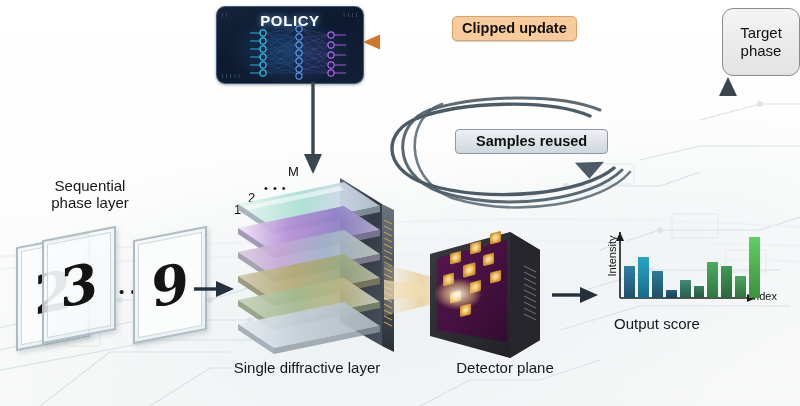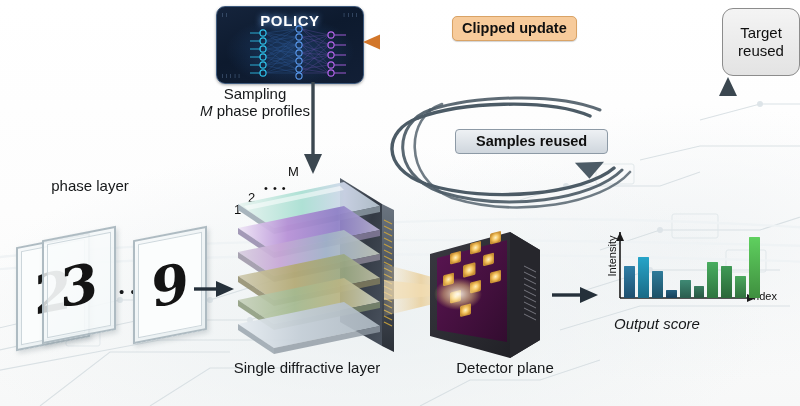--- a/index.html
+++ b/index.html
@@ -68,21 +68,21 @@
     border:1.4px solid #8c8c8c;
     display:flex;align-items:center;justify-content:center;
     font-size:15px;color:#101010;text-align:center;line-height:1.18;margin-left:32px;
   }
   
   #sampling-label{left:186px;top:86px;width:138px;font-size:15px;}
   #sampling-label .ital{font-style:italic;}
   #seq-label{left:14px;top:178px;width:152px;font-size:15px;}
   #sdl-label{left:212px;top:360px;width:190px;font-size:15px;}
   #det-label{left:435px;top:360px;width:140px;font-size:15px;}
-  #out-label{left:614px;top:316px;width:170px;font-size:15px;font-style:italic;}
+  #out-label{left:614px;top:316px;width:170px;font-size:15px;}
   .m-label{position:absolute;font-size:13px;color:#101010;}
   
   .plate{position:absolute;}
   .plate .glass{
     position:absolute;inset:0;
     background:linear-gradient(135deg,rgba(246,249,250,.96) 0%,rgba(232,239,241,.94) 100%);
     border:2.2px solid #aebbc2;
     box-shadow:2px 3px 5px rgba(120,132,140,.28);
   }
   .plate .inner{
@@ -269,21 +269,21 @@
         <stop offset="100%" stop-color="#d2762a"></stop>
       </linearGradient>
     </defs>
     <path d="M320 12 L18 12" stroke="url(#orangeFade)" stroke-width="3.4" fill="none"></path>
     <path d="M3 12 L20 4.5 L20 19.5 Z" fill="#d2762a"></path>
   </svg>
 
   <div id="target-class">
     <div>
       <span>Target</span><br>
-      <span>reused</span>
+      <span>phase</span>
     </div>
   </div>
   <svg style="position:absolute;left:708px;top:74px;" width="40" height="172" viewBox="0 0 40 172">
     <defs>
       <linearGradient id="grayFade" x1="0" y1="1" x2="0" y2="0">
         <stop offset="0%" stop-color="#9aa6ad" stop-opacity=".2"></stop>
         <stop offset="40%" stop-color="#5d6a74" stop-opacity=".85"></stop>
         <stop offset="100%" stop-color="#3b4750"></stop>
       </linearGradient>
     </defs>
@@ -296,32 +296,27 @@
       <path d="M40 22 C 6 34, 2 72, 48 88 C 110 108, 206 98, 236 72" stroke-width="3.4"></path>
       <path d="M52 14 C 16 26, 12 78, 62 96 C 128 116, 214 104, 244 74" stroke-width="3.0" opacity=".92"></path>
       <path d="M64 8 C 28 20, 24 82, 74 102 C 140 122, 224 108, 252 76" stroke-width="2.6" opacity=".8"></path>
       <path d="M40 22 C 82 6, 170 2, 212 20" stroke-width="3.4"></path>
       <path d="M52 14 C 96 0, 178 -4, 222 14" stroke-width="3.0" opacity=".9"></path>
     </g>
     <path d="M196 70 L224 62 L214 82 Z" fill="#4c5b66" transform="rotate(14 210 72)"></path>
   </svg>
   <div id="samples-reused">Samples reused</div>
 
-  <div class="lbl c" id="sampling-label">
-    <div>Sampling</div>
-    <div>
-      <span class="ital">M</span><span> phase profiles</span>
-    </div>
-  </div>
   <svg style="position:absolute;left:300px;top:82px;" width="26" height="96" viewBox="0 0 26 96">
     <path d="M13 0 L13 74" stroke="#3b4750" stroke-width="3.4" fill="none"></path>
     <path d="M13 92 L4 72 L22 72 Z" fill="#3b4750"></path>
   </svg>
 
   <div class="lbl c" id="seq-label">
+    <div>Sequential</div>
     <div>phase layer</div>
   </div>
 
   <div class="plate" style="left:16px;top:240px;width:74px;height:104px;transform:skewY(-11deg);">
     <div class="glass"></div>
     <div class="inner">
       <div class="digit" style="font-size:54px;">2</div>
     </div>
   </div>
 

